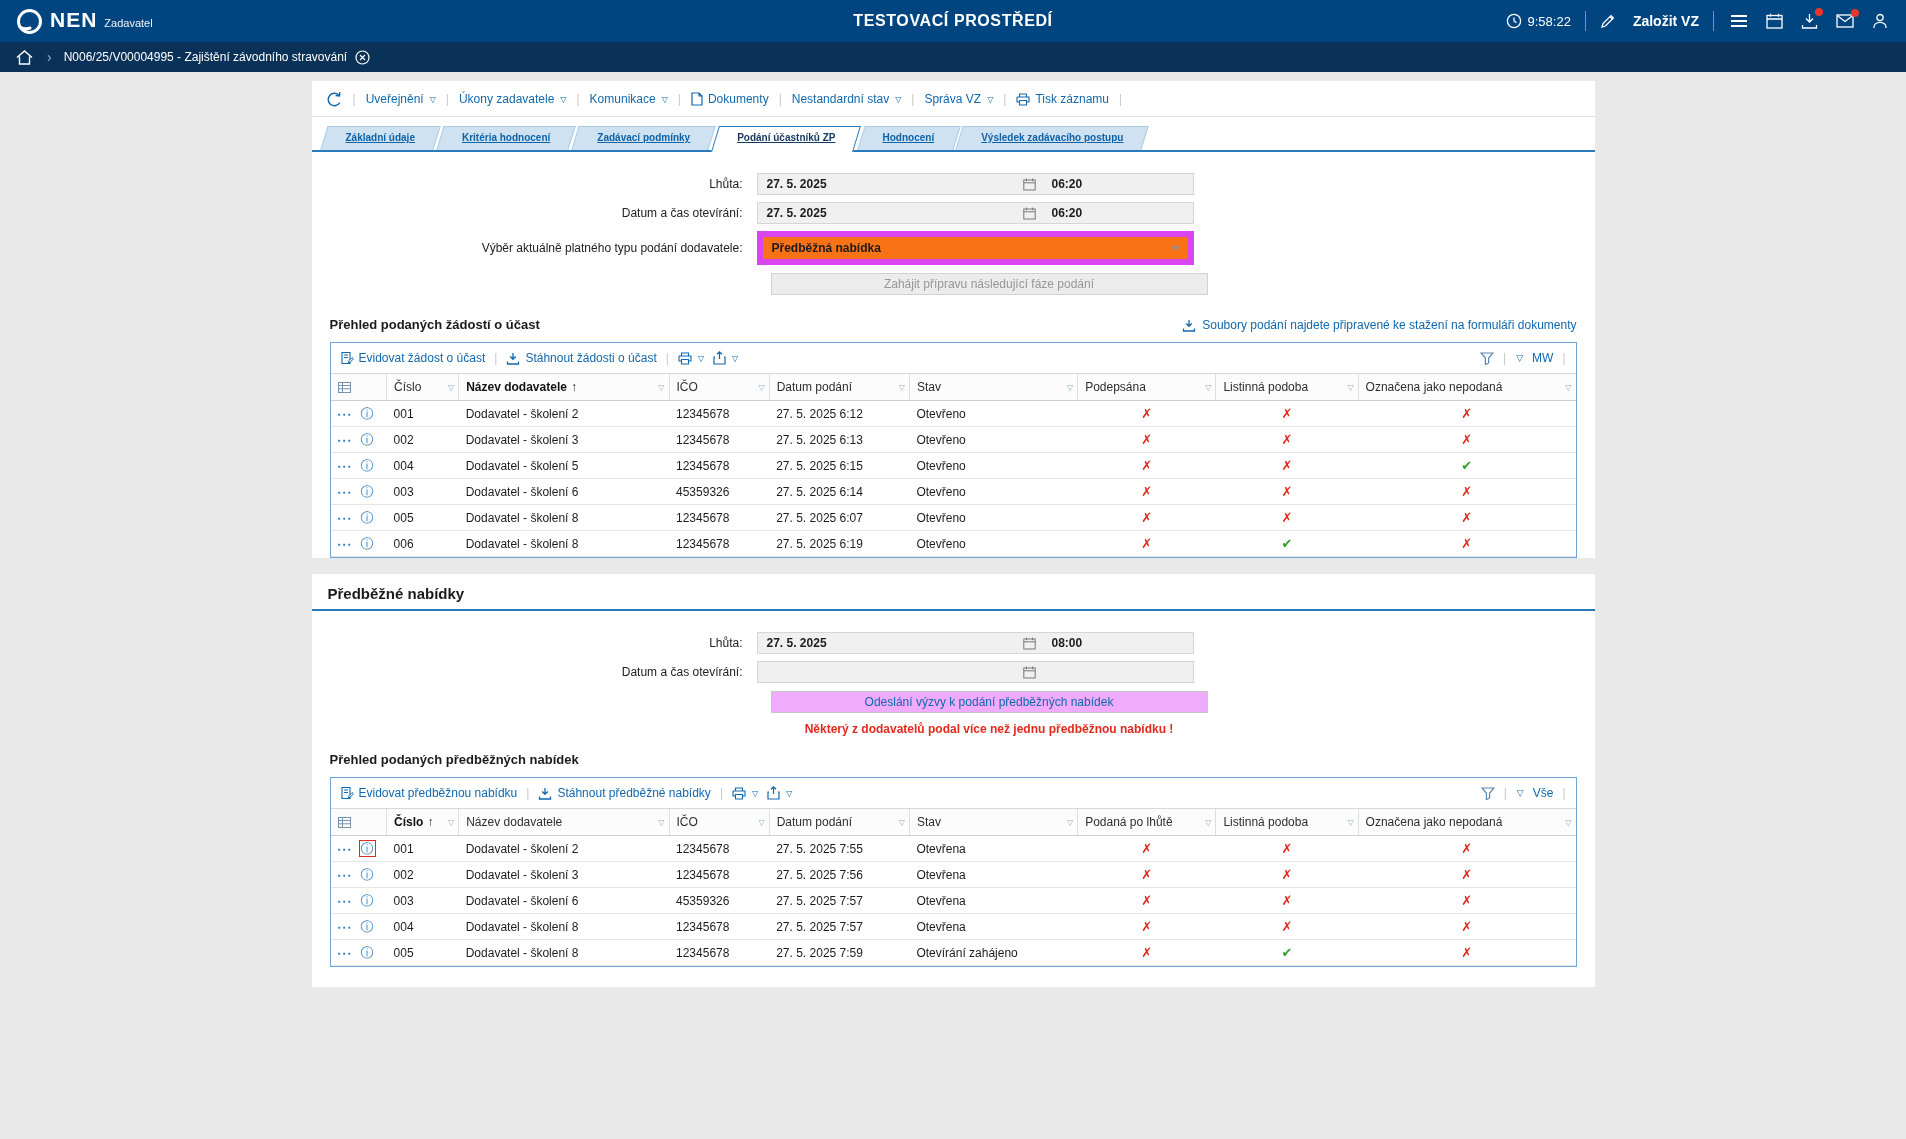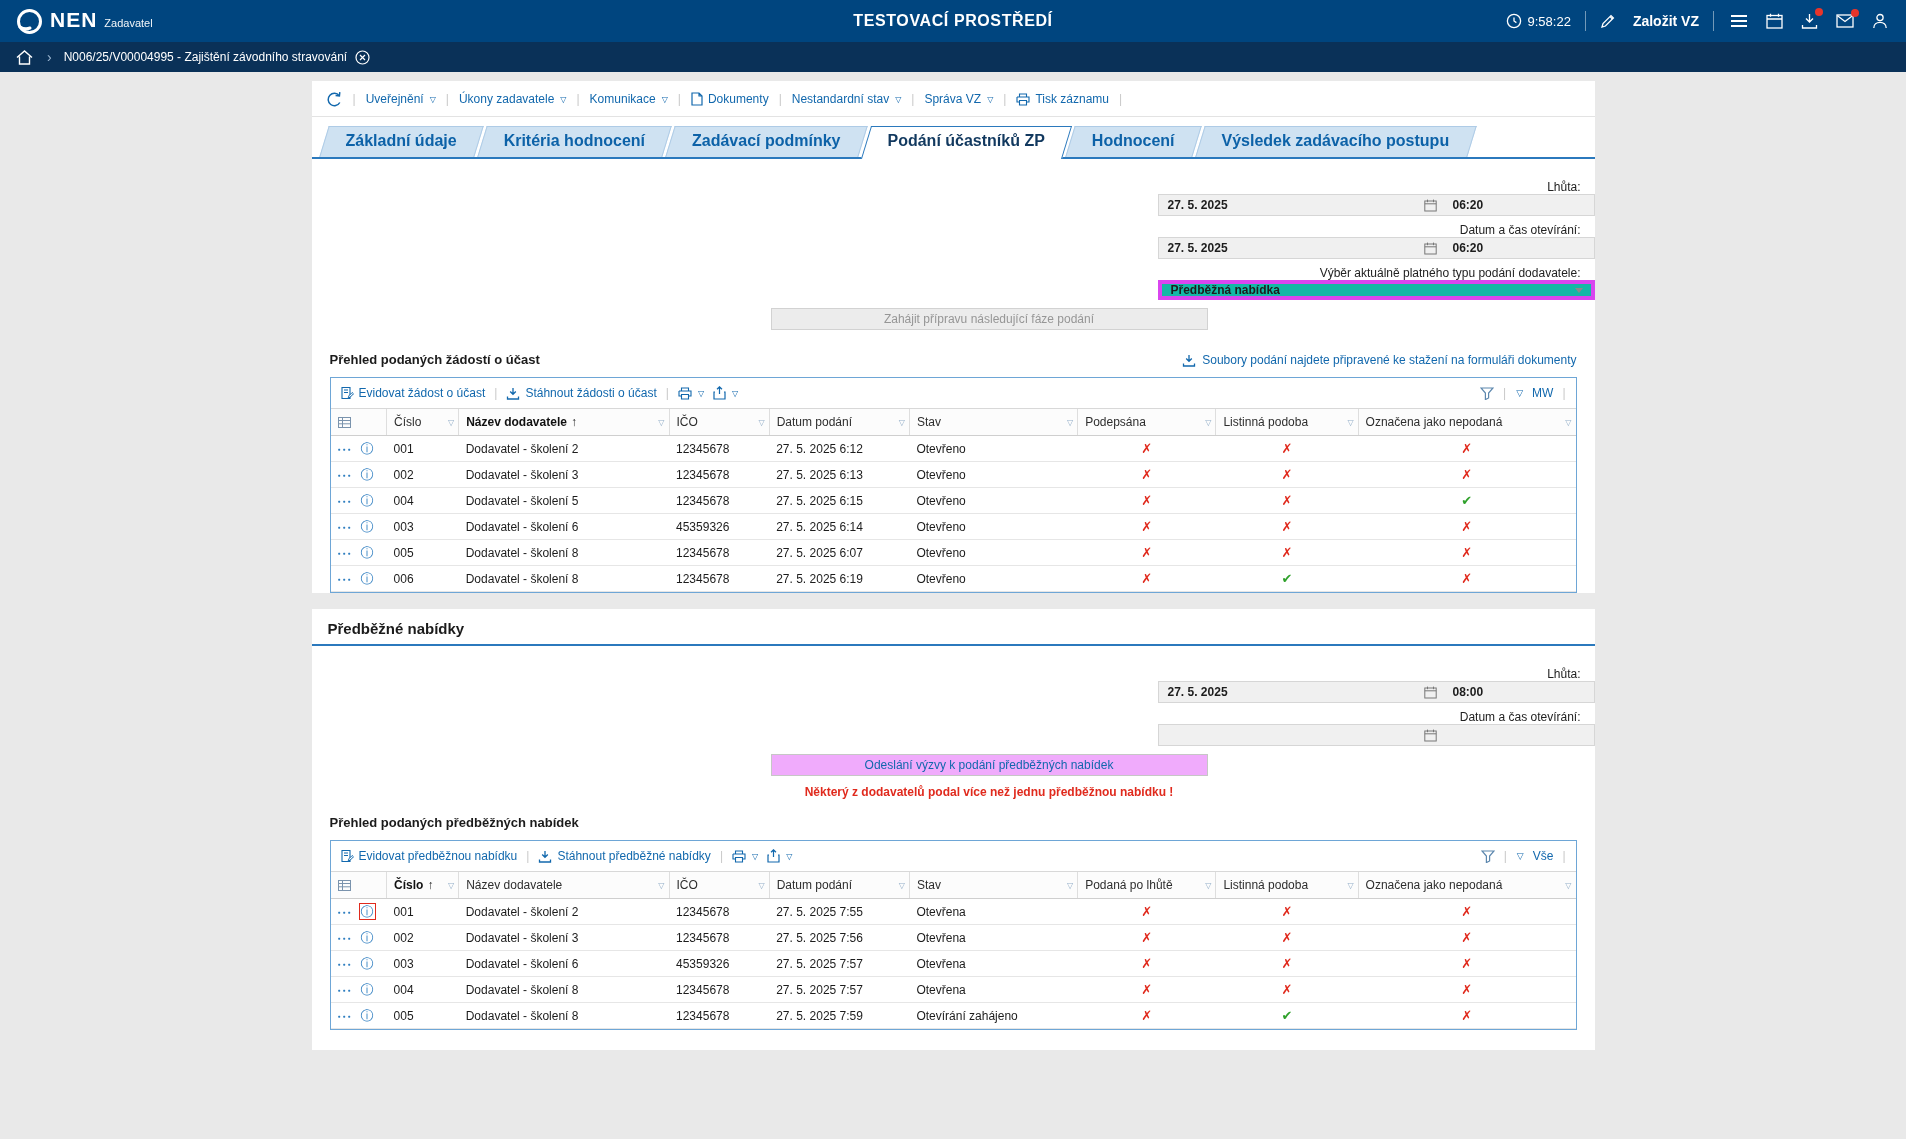--- a/index.html
+++ b/index.html
@@ -60,39 +60,39 @@
   .rec-toolbar{
     display:flex;align-items:center;gap:10px;padding:10px 14px 9px;
     border-bottom:1px solid #e3e3e3;
   }
   .tlink{display:flex;align-items:center;gap:5px;color:var(--accent-blue);cursor:pointer;white-space:nowrap;}
   .tcaret{font-size:8px;color:var(--accent-blue);margin-left:1px;}
   .tsep{color:#c9c9c9;}
 
   
   .tabs{display:flex;padding:9px 0 0 12px;border-bottom:2px solid var(--tab-line);background:#fff;position:relative;}
-  .tab{position:relative;padding:6px 22px 7px;font-size:16px;font-weight:700;color:#0d62a8;cursor:pointer;margin-right:3px;z-index:1;}
+  .tab{position:relative;padding:6px 22px 7px;font-size:10px;font-weight:700;color:#0d62a8;cursor:pointer;margin-right:3px;z-index:1;text-decoration:underline;}
   .tab::before{content:'';position:absolute;inset:0;background:var(--tab-bg);border:1px solid #aecbe6;border-bottom:none;transform:skewX(-17deg);z-index:0;}
   .tab>span{position:relative;z-index:2;}
   .tab.active{color:#12395f;z-index:3;}
   .tab.active::before{background:#fff;border-color:var(--tab-line);bottom:-2px;}
 
   
   .formarea{padding:14px 0 4px;}
-  .form-row{display:flex;align-items:flex-end;margin:7px 0;flex-direction:column;}
+  .form-row{display:flex;align-items:center;margin:7px 0;}
   .form-label{width:445px;text-align:right;padding-right:14px;color:#222;}
   .field-group{width:437px;height:22px;background:#f0f0f0;border:1px solid #d6d6d6;display:flex;align-items:center;}
   .fg-date{flex:1;padding:0 9px;font-weight:700;}
   .fg-cal{width:26px;display:flex;justify-content:center;align-items:center;cursor:pointer;}
   .fg-time{width:150px;padding:0 9px;font-weight:700;}
   .btn-row{margin:8px 0 8px 459px;}
   .btn{width:437px;height:22px;display:flex;align-items:center;justify-content:center;cursor:default;}
   .btn.disabled{background:#ececec;border:1px solid #d2d2d2;color:#969696;}
   .btn.primary{background:#f0abfc;border:1px solid #c6c6c6;color:var(--accent-blue);cursor:pointer;}
-  .select{width:437px;height:20px;background:#14b8a6;border:4px solid #d946ef;display:flex;align-items:center;cursor:pointer;}
+  .select{width:437px;height:34px;background:#f97316;border:6px solid #d946ef;display:flex;align-items:center;cursor:pointer;}
   .select .sel-val{flex:1;padding:0 9px;font-weight:700;}
   .sel-caret{width:0;height:0;border-left:4px solid transparent;border-right:4px solid transparent;border-top:5px solid #8b8b8b;margin-right:8px;}
 
   .warning{margin:9px 0 2px 459px;width:437px;text-align:center;color:var(--cross-red);font-weight:700;}
 
   
   .sec-head-row{display:flex;align-items:flex-end;justify-content:space-between;padding:10px 18px 4px;}
   .sec-title{font-size:13px;font-weight:700;color:#1b1b1b;}
   .files-link{display:flex;align-items:center;gap:6px;color:var(--accent-blue);cursor:pointer;}
   .big-sec-title{font-size:15px;font-weight:700;color:#1b1b1b;padding:11px 16px 7px;border-bottom:2px solid var(--tab-line);}

